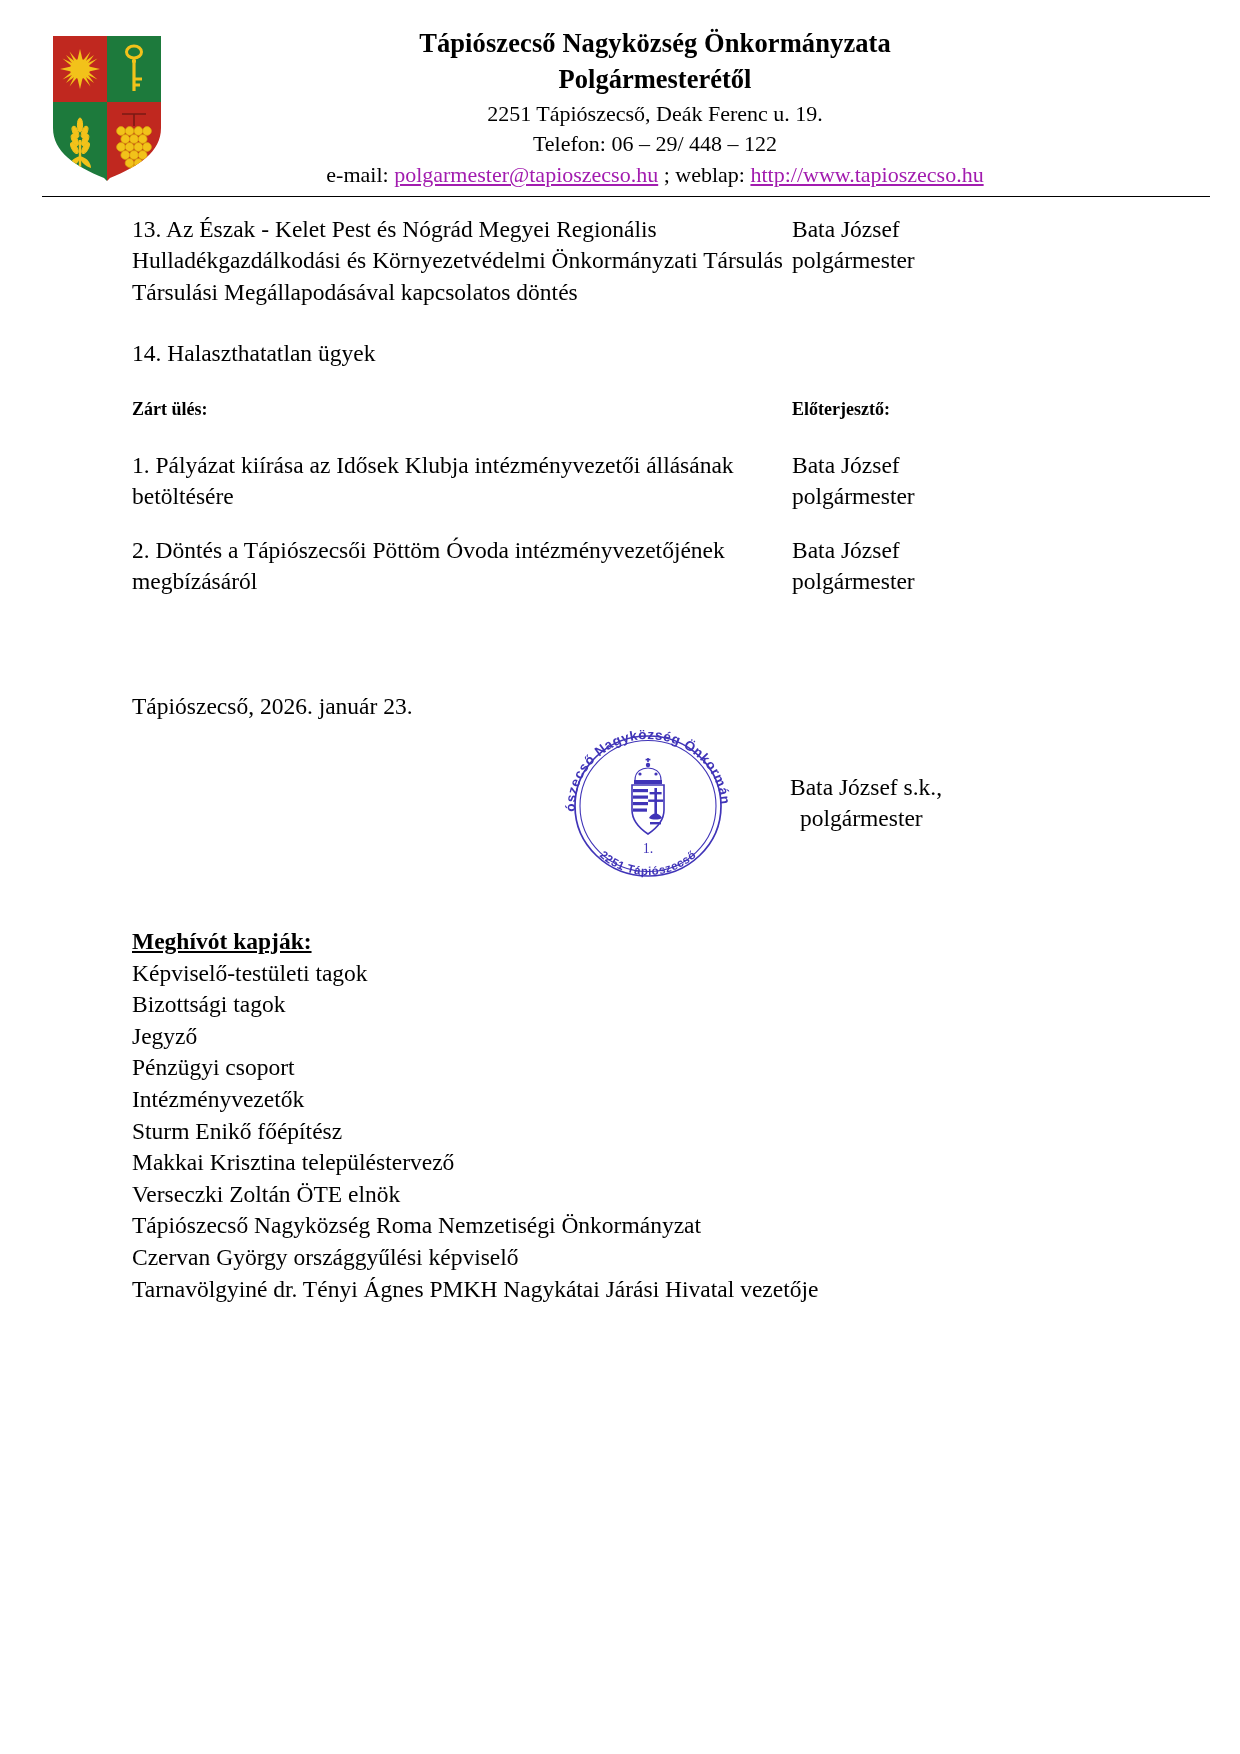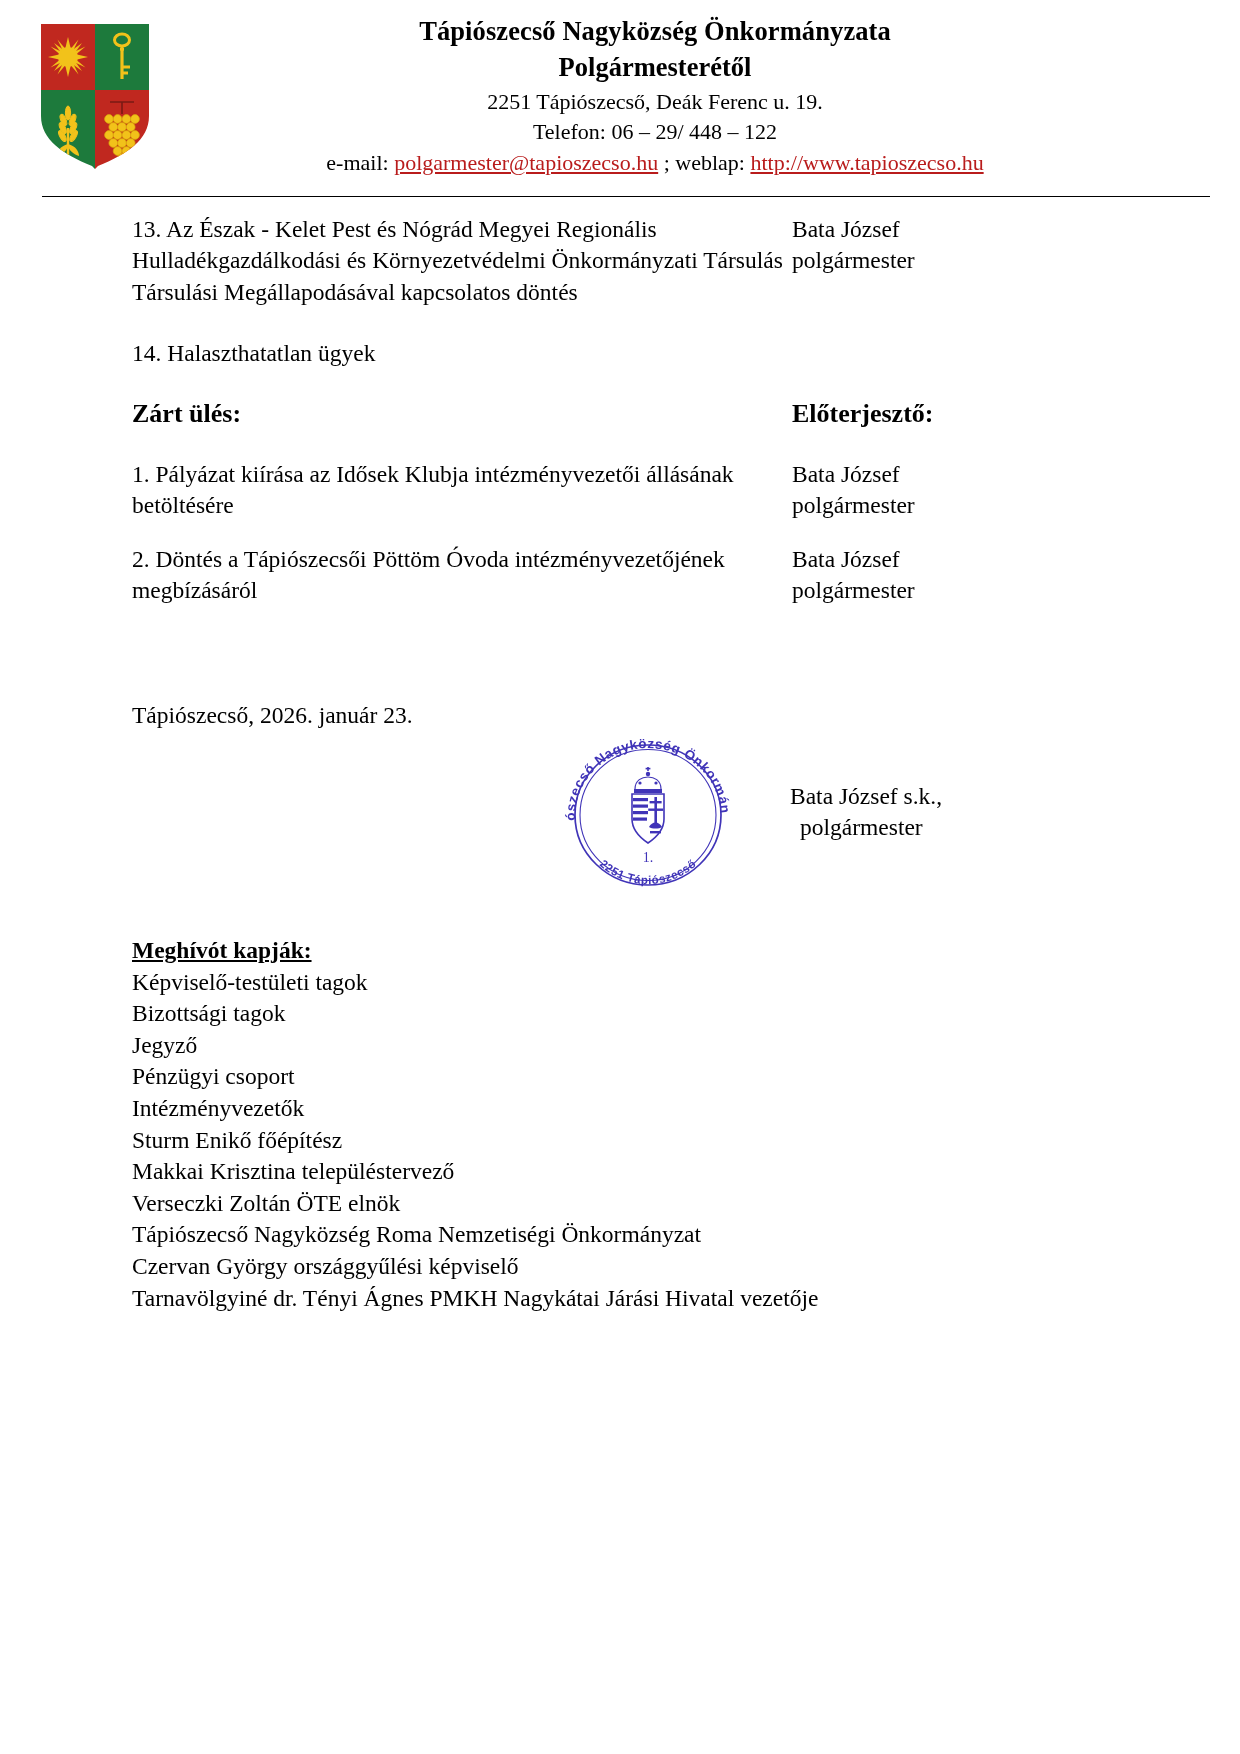--- a/index.html
+++ b/index.html
@@ -14,21 +14,21 @@
     font-family: "Liberation Serif", "DejaVu Serif", serif;
     color: #000000;
     overflow: hidden;
   }
 
   .page {
     position: relative;
     width: 1240px;
     height: 1606px;
     box-sizing: border-box;
-    padding: 0;
+    padding: 12px;
   }
 
   
   .letterhead {
     position: relative;
     display: flex;
     align-items: flex-start;
     padding: 14px 0 0 0;
     min-height: 170px;
   }
@@ -65,21 +65,21 @@
     margin-bottom: 3px;
   }
   .masthead .addr,
   .masthead .phone,
   .masthead .contact {
     font-size: 22px;
     margin-bottom: 2px;
   }
   .masthead .contact a,
   .link {
-    color: #b91c1c;
+    color: #a21caf;
     text-decoration: underline;
   }
 
   .rule {
     position: absolute;
     left: 42px;
     right: 30px;
     top: 196px;
     border-top: 1.6px solid #000;
     height: 0;
@@ -113,21 +113,21 @@
   }
 
   .gap-sm { height: 22px; }
   .gap-md { height: 30px; }
   .gap-xl { height: 96px; }
 
   .hdr-row {
     display: flex;
     padding: 0 60px 0 132px;
     font-weight: bold;
-    font-size: 26px;
+    font-size: 18px;
     align-items: center;
   }
   .hdr-row .main-col { flex: 0 0 660px; }
   .hdr-row .who-col { flex: 1 1 auto; }
 
   .datestamp {
     padding: 0 0 0 132px;
     font-size: 23.5px;
   }
 

